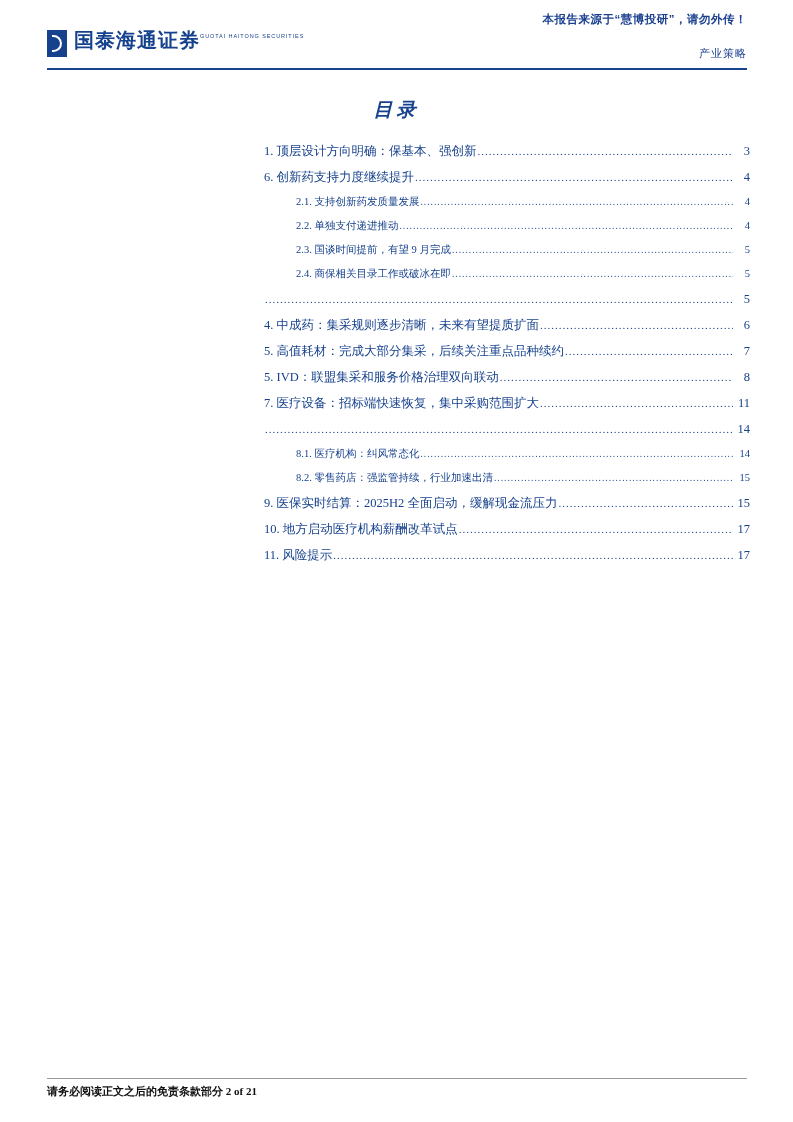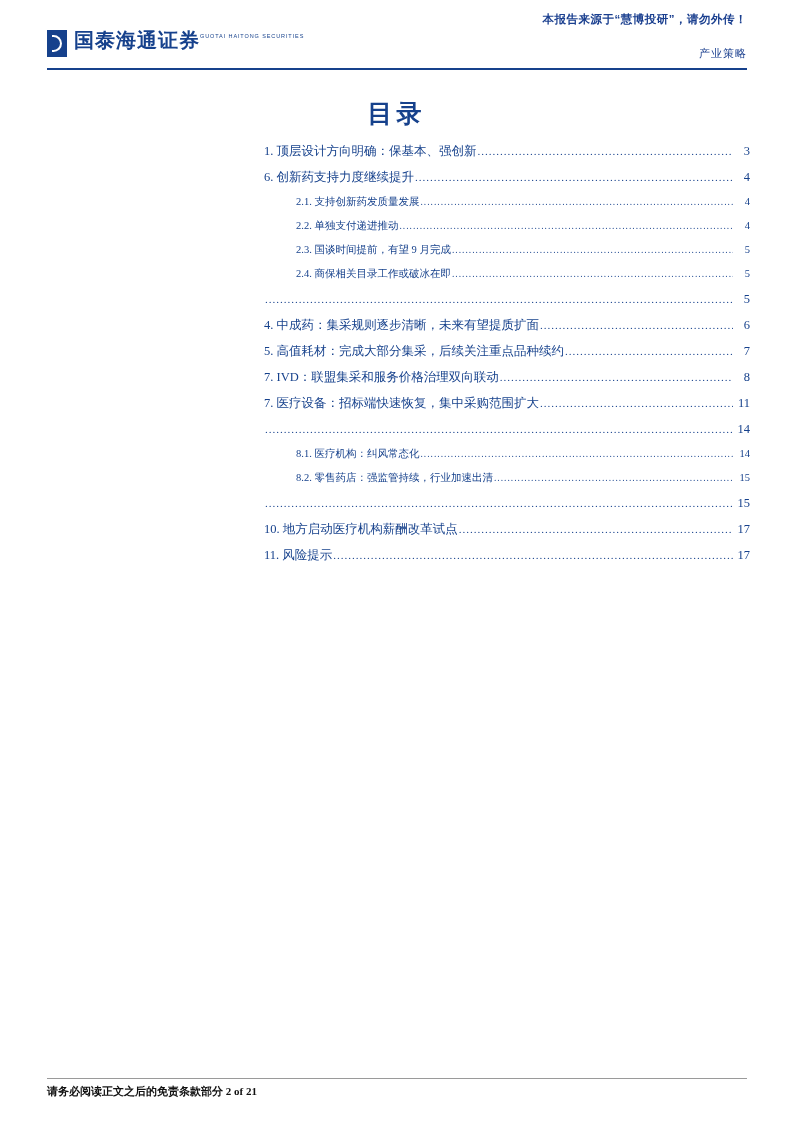--- a/index.html
+++ b/index.html
@@ -109,24 +109,25 @@
   }
 
   
   .toc-title {
     position: absolute;
     left: 0;
     top: 97px;
     width: 793px;
     text-align: center;
     font-family: "Liberation Serif", serif;
-    font-size: 25px;
+    font-size: 19px;
     font-weight: bold;
     color: #16418c;
     letter-spacing: 4px;
+    font-style: italic;
   }
 
   
   .toc {
     position: absolute;
     left: 258px;
     top: 138px;
     width: 492px;
   }
   .toc-row {
@@ -248,21 +249,21 @@
         <span class="lbl">4. 中成药：集采规则逐步清晰，未来有望提质扩面</span>
         <span class="dots">........................................................................................................................................................................................................</span>
         <span class="pg">6</span>
       </div>
       <div class="toc-row lvl1">
         <span class="lbl">5. 高值耗材：完成大部分集采，后续关注重点品种续约</span>
         <span class="dots">........................................................................................................................................................................................................</span>
         <span class="pg">7</span>
       </div>
       <div class="toc-row lvl1">
-        <span class="lbl">7. IVD：联盟集采和服务价格治理双向联动</span>
+        <span class="lbl">5. IVD：联盟集采和服务价格治理双向联动</span>
         <span class="dots">........................................................................................................................................................................................................</span>
         <span class="pg">8</span>
       </div>
       <div class="toc-row lvl1">
         <span class="lbl">7. 医疗设备：招标端快速恢复，集中采购范围扩大</span>
         <span class="dots">........................................................................................................................................................................................................</span>
         <span class="pg">11</span>
       </div>
       <div class="toc-row lvl1">
         <span class="dots">........................................................................................................................................................................................................</span>
@@ -272,20 +273,21 @@
         <span class="lbl">8.1. 医疗机构：纠风常态化</span>
         <span class="dots">........................................................................................................................................................................................................</span>
         <span class="pg">14</span>
       </div>
       <div class="toc-row lvl2">
         <span class="lbl">8.2. 零售药店：强监管持续，行业加速出清</span>
         <span class="dots">........................................................................................................................................................................................................</span>
         <span class="pg">15</span>
       </div>
       <div class="toc-row lvl1">
+        <span class="lbl">9. 医保实时结算：2025H2 全面启动，缓解现金流压力</span>
         <span class="dots">........................................................................................................................................................................................................</span>
         <span class="pg">15</span>
       </div>
       <div class="toc-row lvl1">
         <span class="lbl">10. 地方启动医疗机构薪酬改革试点</span>
         <span class="dots">........................................................................................................................................................................................................</span>
         <span class="pg">17</span>
       </div>
       <div class="toc-row lvl1">
         <span class="lbl">11. 风险提示</span>

